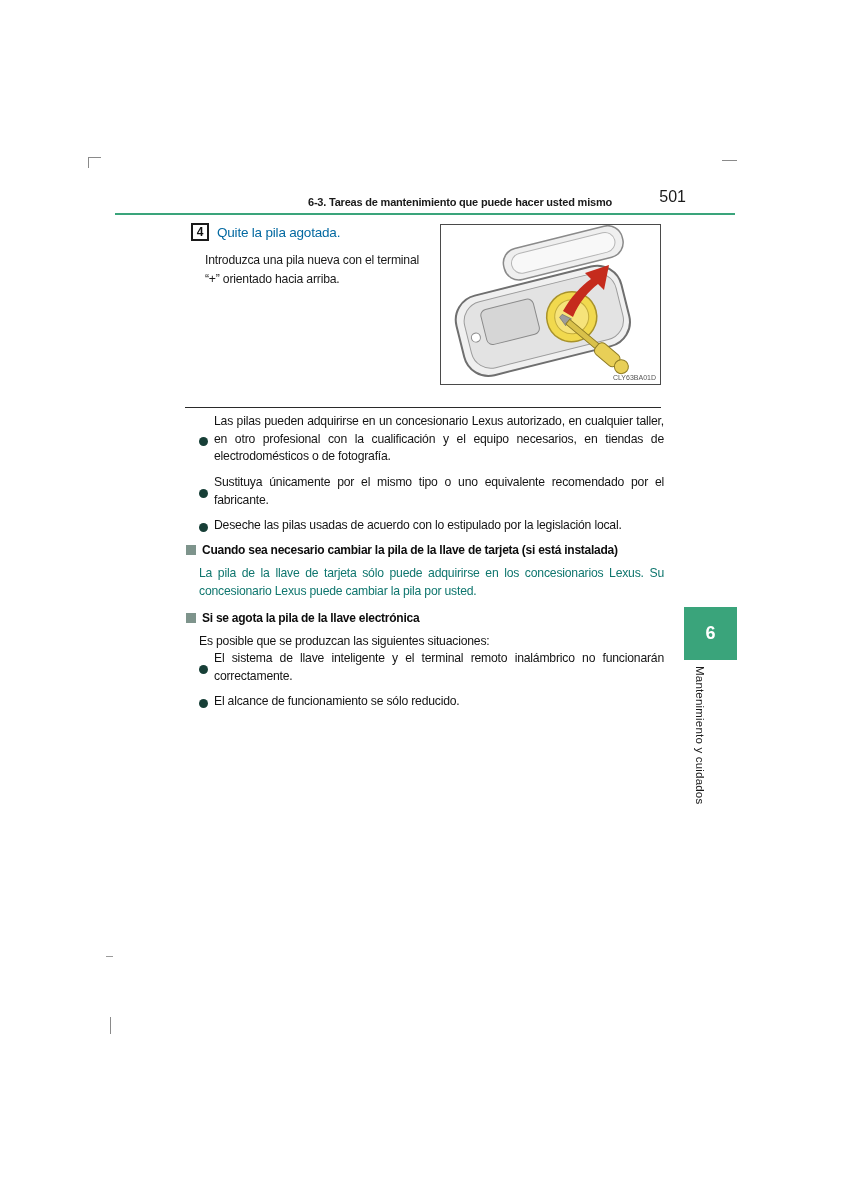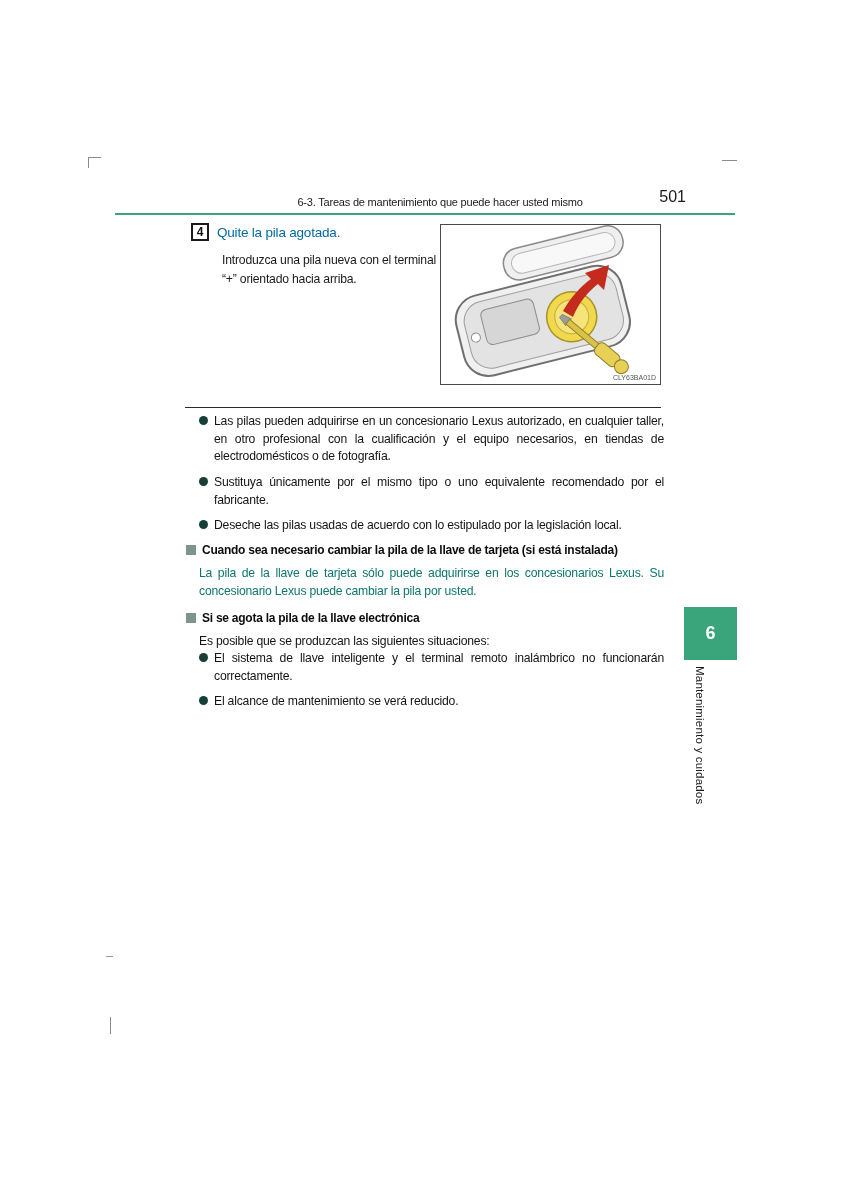--- a/index.html
+++ b/index.html
@@ -8,49 +8,49 @@
   .page { position:relative; width:848px; height:1200px; background:#fff; overflow:hidden; }
 
   
   .crop { position:absolute; }
   .crop-tl { left:88px; top:157px; width:13px; height:11px; border-top:1px solid #8a8a8a; border-left:1px solid #8a8a8a; }
   .crop-tr { left:722px; top:160px; width:15px; height:1px; border-top:1px solid #8a8a8a; }
   .crop-l-tick { left:106px; top:956px; width:7px; height:1px; border-top:1px solid #9a9a9a; }
   .crop-bl { left:110px; top:1017px; width:1px; height:17px; border-left:1px solid #8a8a8a; }
 
   
-  .header-title { position:absolute; top:196px; left:170px; width:540px; text-align:center;
-                  font-size:11px; font-weight:normal; letter-spacing:-0.2px; color:#1a1a1a; }
+  .header-title { position:absolute; top:196px; left:190px; width:540px; text-align:center;
+                  font-size:11px; font-weight:bold; letter-spacing:-0.2px; color:#1a1a1a; }
   .page-number { position:absolute; top:188px; left:620px; width:66px; text-align:right;
                  font-size:16px; font-weight:normal; color:#1a1a1a; }
   .green-rule { position:absolute; top:213px; left:115px; width:620px; height:2px; }
 
   
   .step-row { position:absolute; top:223px; left:191px; display:flex; align-items:center; }
   .step-badge { display:inline-flex; align-items:center; justify-content:center;
                 width:18px; height:18px; border:2px solid #1a1a1a; font-size:12px; font-weight:bold;
                 margin-right:8px; background:#fff; }
   .step-title { font-size:13.5px; letter-spacing:-0.2px; color:#0369a1; }
-  .step-desc { position:absolute; top:251px; left:222px; width:230px; font-size:12.2px;
+  .step-desc { position:absolute; top:251px; left:205px; width:230px; font-size:12.2px;
                letter-spacing:-0.2px; line-height:1.55; color:#1a1a1a; }
 
   
   .figure { position:absolute; top:224px; left:440px; width:221px; height:161px;
             border:1px solid #4a4a4a; background:#fff; }
   .fig-code { position:absolute; right:4px; bottom:3px; font-size:7px; color:#555; letter-spacing:0; }
 
   
   .separator { position:absolute; top:407px; left:185px; width:476px; height:1px; background:#2a2a2a; }
 
   
   .notes { position:absolute; top:413px; left:186px; width:478px; }
   .note-heading { display:flex; align-items:flex-start; font-weight:bold; font-size:12px;
                   letter-spacing:-0.25px; margin:8px 0 7px 0; color:#0d0d0d; }
   .sq { flex:0 0 auto; width:10px; height:10px; margin:2px 6px 0 0; }
-  .bullet { display:flex; align-items:flex-start; margin:0 0 8px 13px; }
+  .bullet { display:flex; align-items:center; margin:0 0 8px 13px; }
   .dot { flex:0 0 auto; width:9px; height:9px; border-radius:50%; margin:3px 6px 0 0; }
   .btext { font-size:12.2px; letter-spacing:-0.2px; line-height:1.45; text-align:justify; color:#141414; }
   .para { margin:0 0 10px 13px; font-size:12.2px; letter-spacing:-0.2px; line-height:1.5;
           text-align:justify; color:#0f766e; }
   .intro { margin:0 0 0 13px; font-size:12.2px; letter-spacing:-0.2px; line-height:1.5; color:#141414; }
 
   
   .chapter-tab { position:absolute; top:607px; left:684px; width:53px; height:53px;
                  display:flex; align-items:center; justify-content:center;
                  color:#fff; font-size:18px; font-weight:bold; }
@@ -133,21 +133,21 @@
       <span class="sq" style="background:#7e948c;"></span>
       <span>Si se agota la pila de la llave electrónica</span>
     </div>
     <div class="intro">Es posible que se produzcan las siguientes situaciones:</div>
     <div class="bullet">
       <span class="dot" style="background:#173f37;"></span>
       <span class="btext">El sistema de llave inteligente y el terminal remoto inalámbrico no funcionarán correctamente.</span>
     </div>
     <div class="bullet">
       <span class="dot" style="background:#173f37;"></span>
-      <span class="btext">El alcance de mantenimiento se verá reducido.</span>
+      <span class="btext">El alcance de funcionamiento se sólo reducido.</span>
     </div>
 
   </div>
 
   <div class="chapter-tab" style="background:#3aa47b;">
     <span>6</span>
   </div>
   <div class="chapter-title">Mantenimiento y cuidados</div>
 
 </div>

